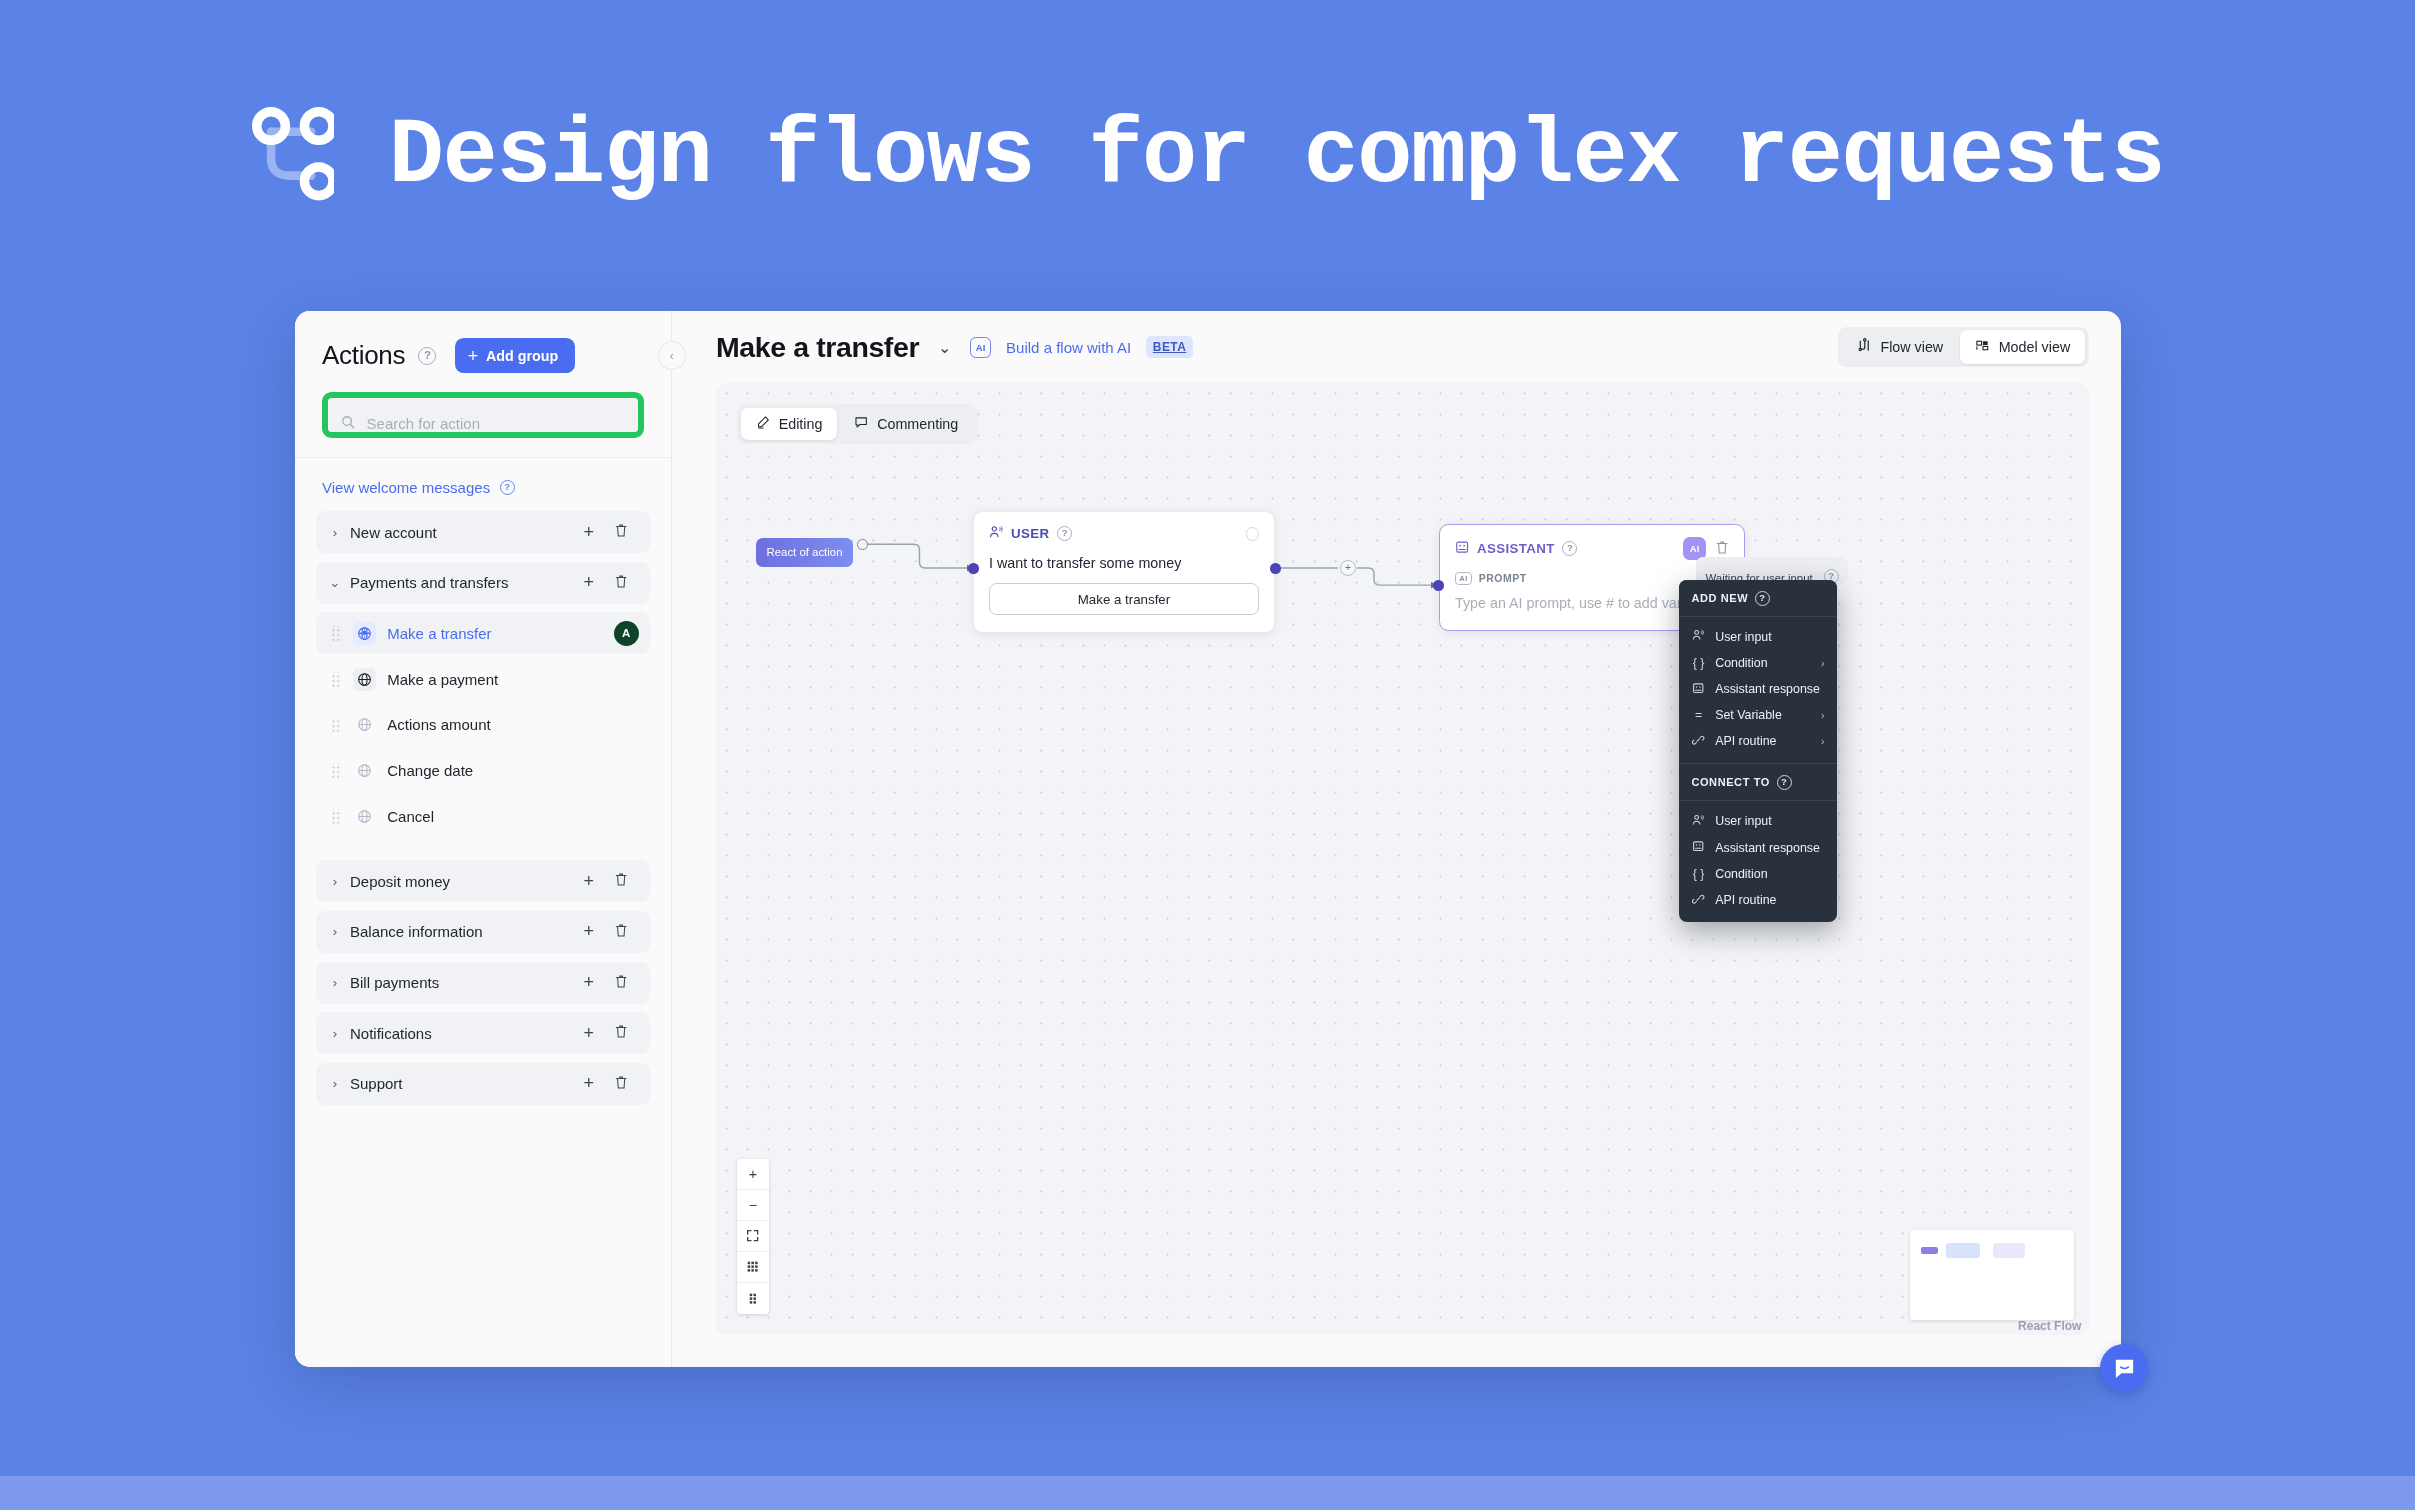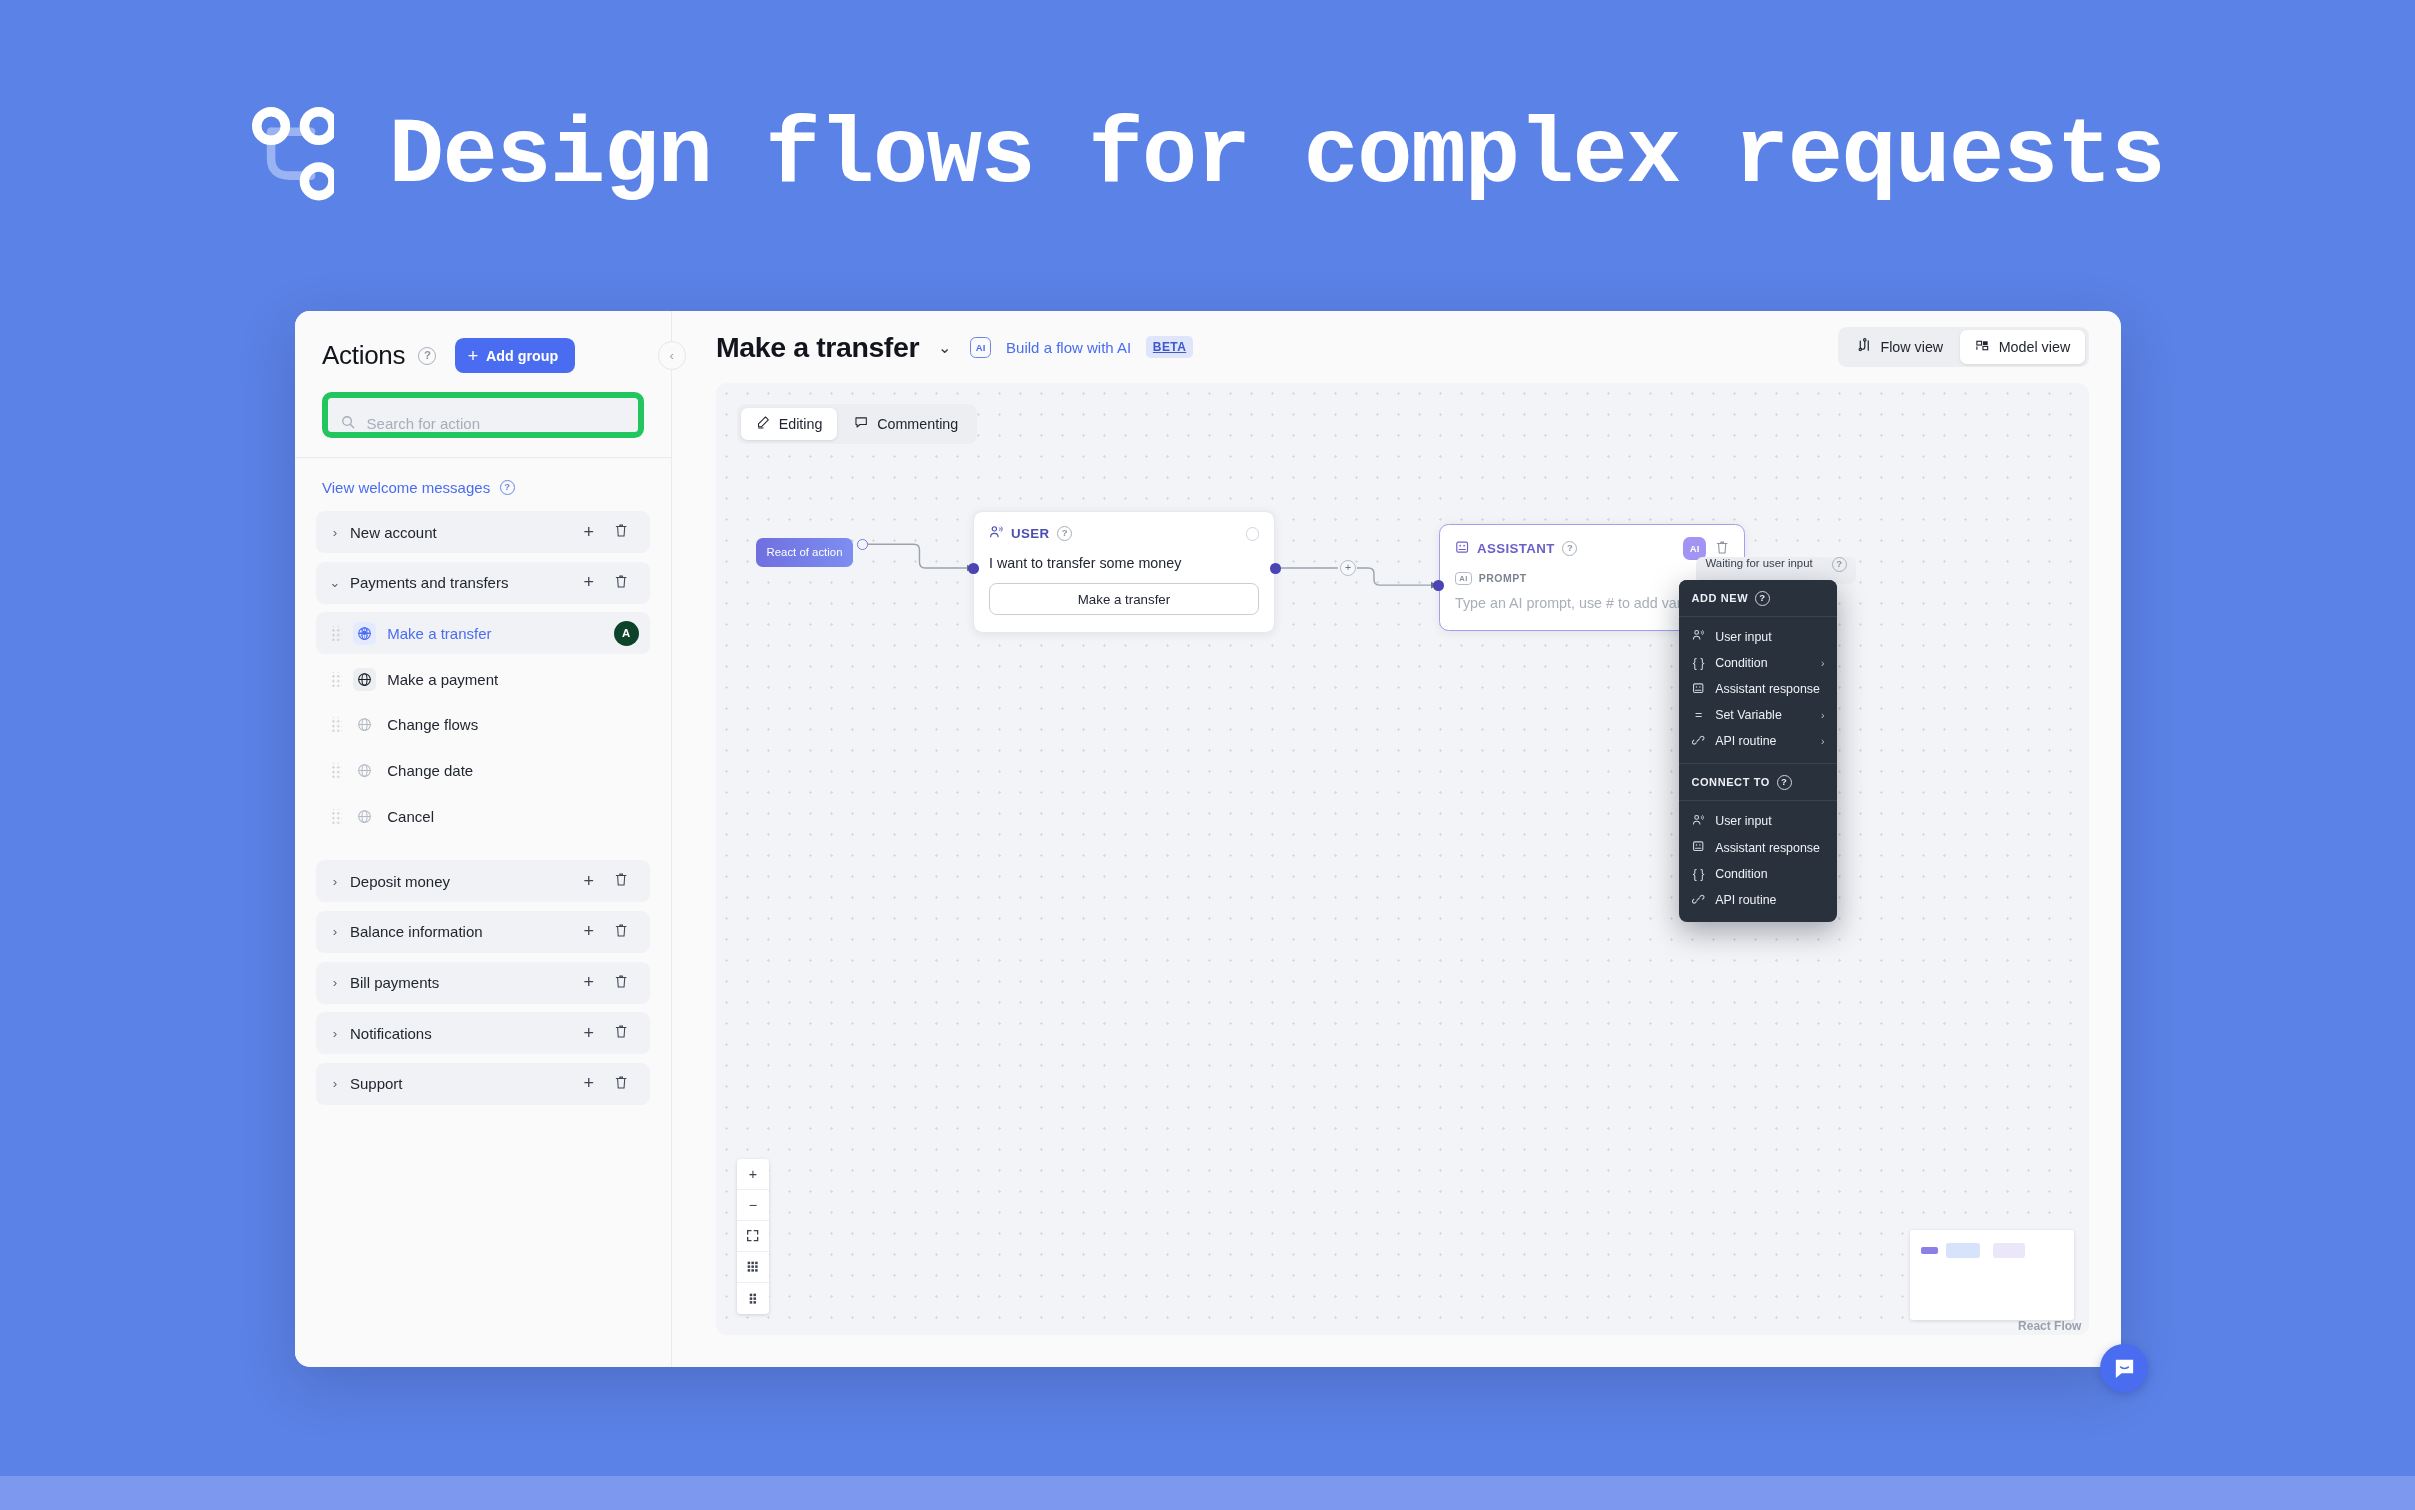--- a/index.html
+++ b/index.html
@@ -220,21 +220,21 @@
   .prompt-sq {
     width: 17px; height: 13.3px; border-radius: 3.8px; border: 1.2px solid #b4bac5;
     color: #8b93a1; font-size: 7.6px; font-weight: 700;
     display: flex; align-items: center; justify-content: center;
   }
   .prompt-ph { margin-top: 7.6px; font-size: 14.3px; color: #a9aeb9; line-height: 1.42; }
 
   .wait-pill {
     position: absolute; left: 980px; top: 174px; z-index: 7;
     height: 27px; background: #eceef2; border-radius: 6.7px;
-    display: flex; align-items: flex-start; gap: 19px; padding: 0 9.5px;
+    display: flex; align-items: flex-end; gap: 11px; padding: 0 9.5px;
     font-size: 11.4px; color: #3b414e; white-space: nowrap;
   }
   .plus-circ {
     position: absolute; width: 16px; height: 16px; border-radius: 50%;
     background: #f7f8fa; border: 1.3px solid #b9bccb; color: #6d7382;
     font-size: 10.5px; line-height: 13.3px; text-align: center; z-index: 7; cursor: pointer;
   }
 
   
   .conn { position: absolute; left: 0; top: 0; width: 100%; height: 100%; z-index: 3; }
@@ -396,21 +396,21 @@
 
       <div class="child-row">
         <span class="drag-dots"></span>
         <span class="globe">
           <svg width="15" height="15" viewBox="0 0 16 16">
               <circle cx="8" cy="8" r="6.2" fill="none" stroke="#b4bac5" stroke-width="1.2"></circle>
               <ellipse cx="8" cy="8" rx="2.7" ry="6.2" fill="none" stroke="#b4bac5" stroke-width="1.1"></ellipse>
               <line x1="1.8" y1="8" x2="14.2" y2="8" stroke="#b4bac5" stroke-width="1.1"></line>
             </svg>
         </span>
-        <span class="child-name">Change flows</span>
+        <span class="child-name">Actions amount</span>
       </div>
 
       <div class="child-row">
         <span class="drag-dots"></span>
         <span class="globe">
           <svg width="15" height="15" viewBox="0 0 16 16">
               <circle cx="8" cy="8" r="6.2" fill="none" stroke="#b4bac5" stroke-width="1.2"></circle>
               <ellipse cx="8" cy="8" rx="2.7" ry="6.2" fill="none" stroke="#b4bac5" stroke-width="1.1"></ellipse>
               <line x1="1.8" y1="8" x2="14.2" y2="8" stroke="#b4bac5" stroke-width="1.1"></line>
             </svg>

